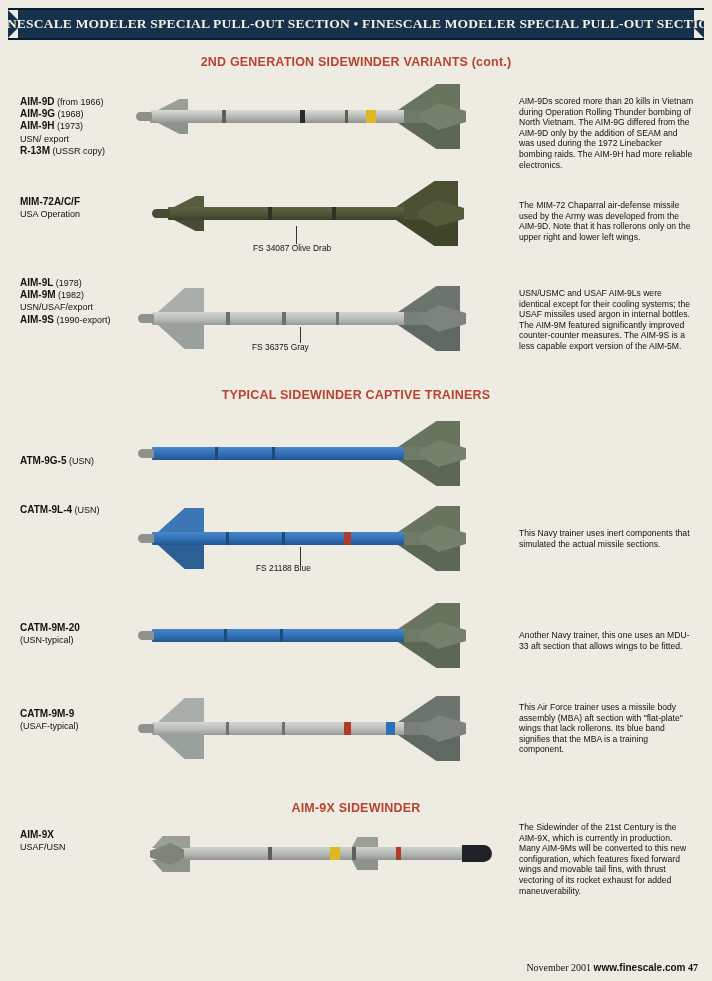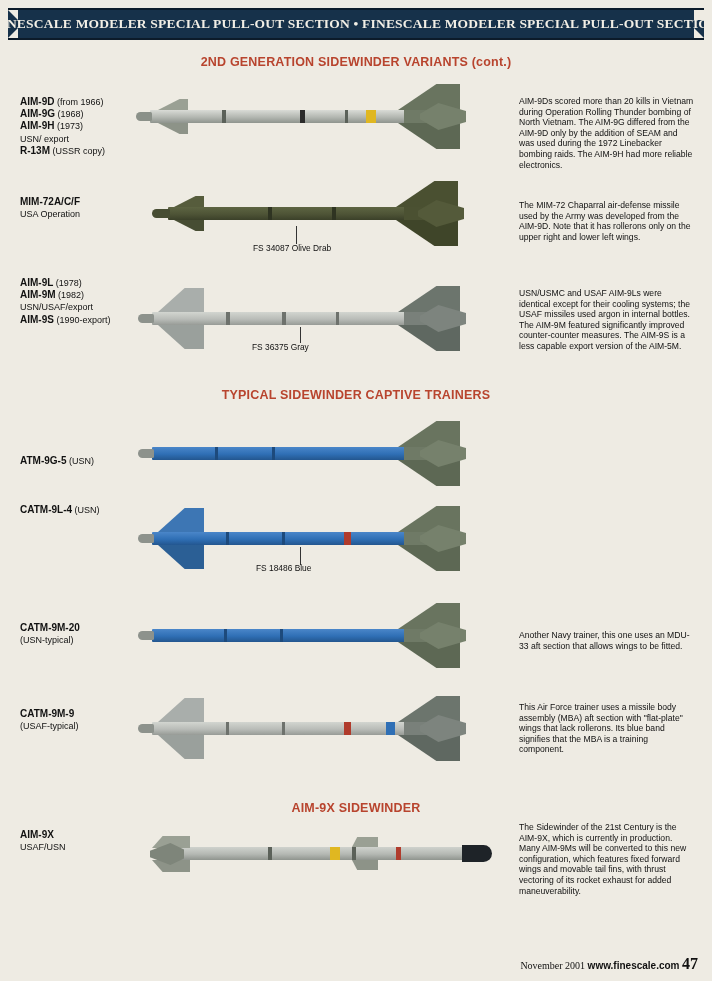--- a/index.html
+++ b/index.html
@@ -66,21 +66,21 @@
   .body{position:absolute;border-radius:1px;}
   .fin{position:absolute;background:#7d8875;}
   .band{position:absolute;}
 
   
   .footer{
     position:absolute;right:14px;bottom:8px;font-size:10px;color:#111;
     font-family:"Liberation Serif", serif;
   }
   .footer b{font-family:"Liberation Sans", sans-serif;font-weight:bold;margin-top:46px;}
-  .footer .pg{font-weight:bold;font-size:16px;}
+  .footer .pg{font-weight:bold;font-size:10px;}
 </style>
 </head>
 <body>
 
 <div class="page">
 
   <div class="banner">
     <span class="corner c1"></span>
     <span class="corner c2"></span>
     <span class="corner c3"></span>
@@ -198,21 +198,22 @@
     <div class="band" style="left:226px;top:532px;width:3px;height:13px;background:#1d4a7c;"></div>
     <div class="band" style="left:282px;top:532px;width:3px;height:13px;background:#1d4a7c;"></div>
     <div class="band" style="left:344px;top:532px;width:7px;height:13px;background:#b03b2c;"></div>
     <div class="body" style="left:404px;top:530px;width:56px;height:17px;background:#6f7a66;clip-path:polygon(0 10%,100% 0,100% 100%,0 90%);"></div>
     <div class="fin" style="left:398px;top:506px;width:62px;height:26px;background:#69745f;clip-path:polygon(62% 0,100% 0,100% 100%,0 100%);"></div>
     <div class="fin" style="left:398px;top:545px;width:62px;height:26px;background:#5d6854;clip-path:polygon(0 0,100% 0,100% 100%,62% 100%);"></div>
     <div class="fin" style="left:420px;top:525px;width:46px;height:27px;background:#76816c;clip-path:polygon(40% 0,100% 30%,100% 70%,40% 100%,0 60%,0 40%);"></div>
   </div>
 
   <div class="cline" style="left:300px;top:547px;width:1px;height:18px;"></div>
-  <div class="callout" style="left:256px;top:563px;">FS 18486 Blue</div>
+  <div class="callout" style="left:256px;top:563px;">FS 21188 Blue</div>
+  <div class="rtxt" style="left:519px;top:528px;">This Navy trainer uses inert components that simulated the actual missile sections.</div>
 
   <div class="lbl" style="left:20px;top:622px;">
     <div><b>CATM-9M-20</b></div>
     <div><span class="lt">(USN-typical)</span></div>
   </div>
 
   <div class="missile">
     <div class="body" style="left:152px;top:629px;width:258px;height:13px;background:linear-gradient(#4a86c9,#2f6fb5 55%,#23568f);"></div>
     <div class="body" style="left:138px;top:631px;width:16px;height:9px;background:#8d928c;border-radius:6px 2px 2px 6px;"></div>
     <div class="band" style="left:224px;top:629px;width:3px;height:13px;background:#1d4a7c;"></div>

